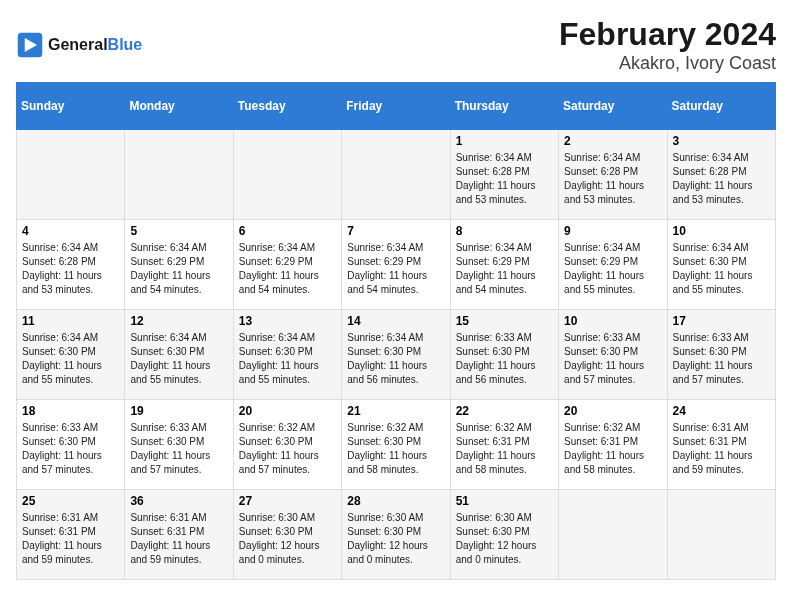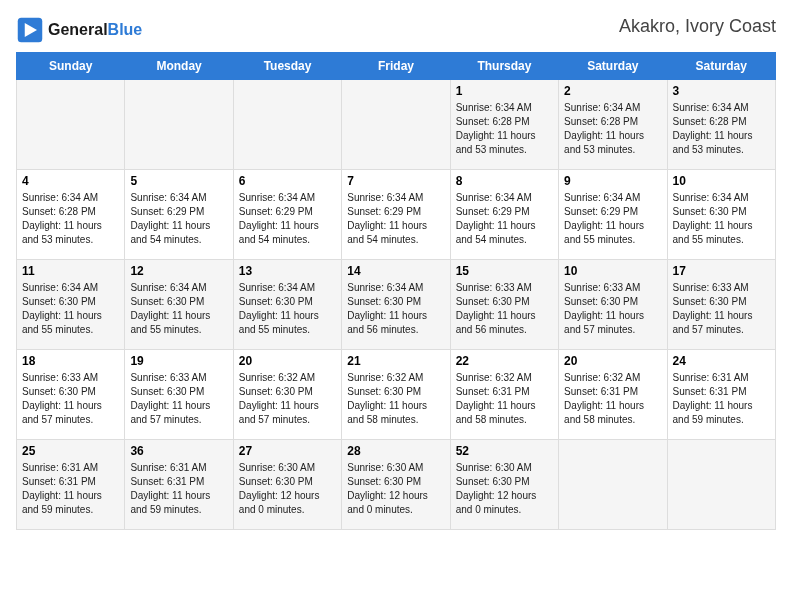--- a/index.html
+++ b/index.html
@@ -6,21 +6,21 @@
     body {
       font-family: Arial, sans-serif;
       background: #fff;
       width: 792px;
       min-height: 612px;
       padding: 16px;
     }
     .header {
       display: flex;
       justify-content: space-between;
-      align-items: flex-start;
+      align-items: center;
       margin-bottom: 8px;
       gap: 44px;
     }
     .logo {
       display: flex;
       align-items: center;
       gap: 4px;
     }
     .logo-icon {
       width: 28px;
@@ -41,22 +41,22 @@
     table {
       width: 100%;
       border-collapse: collapse;
       font-size: 11px;
     }
     thead tr {
       background-color: #2e7bd6;
       color: #fff;
     }
     thead th {
-      padding: 6px 4px;
-      text-align: center;
+      padding: 16px 4px;
+      text-align: left;
       font-size: 12px;
       font-weight: bold;
       border: 1px solid #2e7bd6;
     }
     tbody tr {
       vertical-align: top;
     }
     tbody tr:nth-child(odd) {
       background-color: #f5f5f5;
     }
@@ -95,20 +95,21 @@
       <rect x="2" y="2" width="28" height="28" rx="4" fill="#2e7bd6"></rect>
       <polygon points="10,8 24,16 10,24" fill="white"></polygon>
     </svg>
     <div>
       <div style="font-size:16px;font-weight:bold;line-height:1.1;">
         <span style="color:#1a1a1a;">General</span><span style="color:#2e7bd6;">Blue</span>
       </div>
     </div>
   </div>
   <div class="title-block">
+    <div class="main-title">February 2024</div>
     <div class="subtitle">Akakro, Ivory Coast</div>
   </div>
 </div>
 
 <table>
   <thead>
     <tr>
     <th>Sunday</th>
         <th>Monday</th>
         <th>Tuesday</th>
@@ -322,21 +323,21 @@
 and 0 minutes.</div>
         </td>
         <td>
           <div class="day-number">28</div>
           <div class="day-info" style="white-space: pre-line;">Sunrise: 6:30 AM
 Sunset: 6:30 PM
 Daylight: 12 hours
 and 0 minutes.</div>
         </td>
         <td>
-          <div class="day-number">52</div>
+          <div class="day-number">51</div>
           <div class="day-info" style="white-space: pre-line;">Sunrise: 6:30 AM
 Sunset: 6:30 PM
 Daylight: 12 hours
 and 0 minutes.</div>
         </td>
         <td class="empty-cell"></td>
         <td class="empty-cell"></td>
       </tr>
     </tbody>
 </table>

